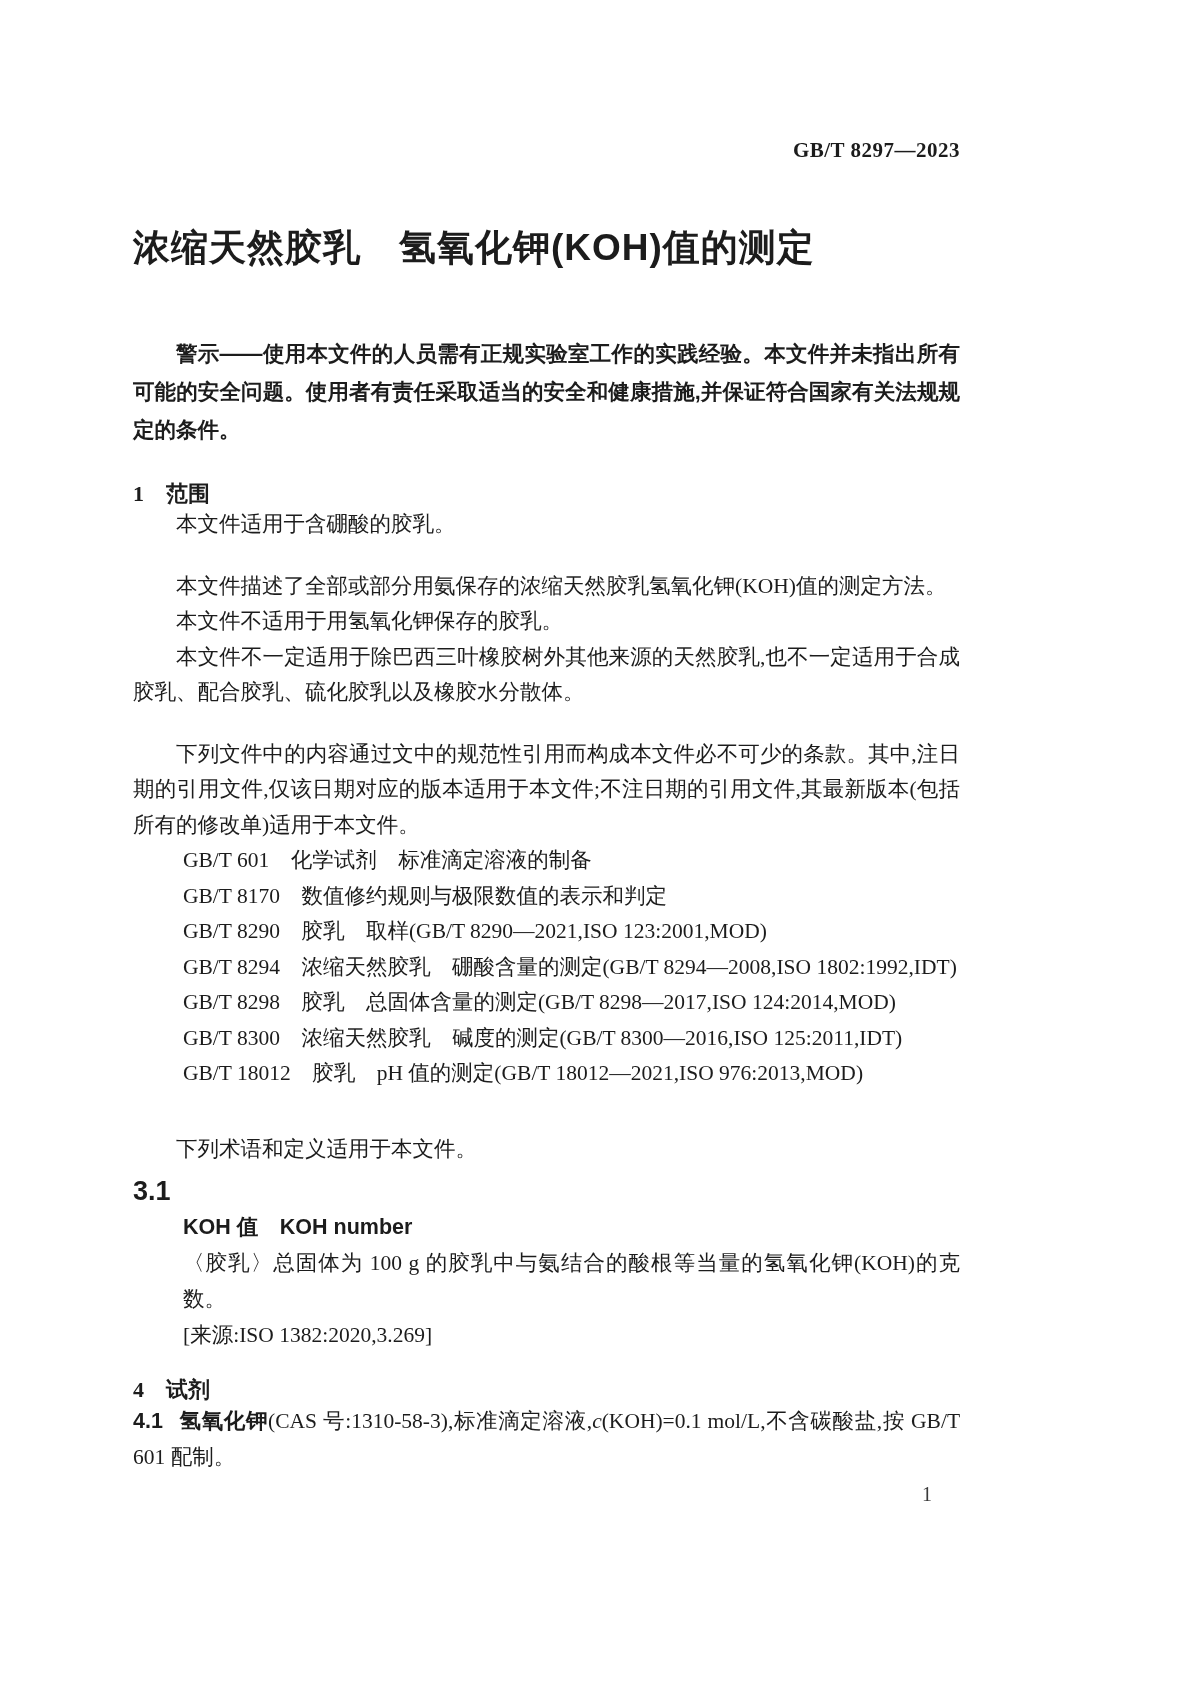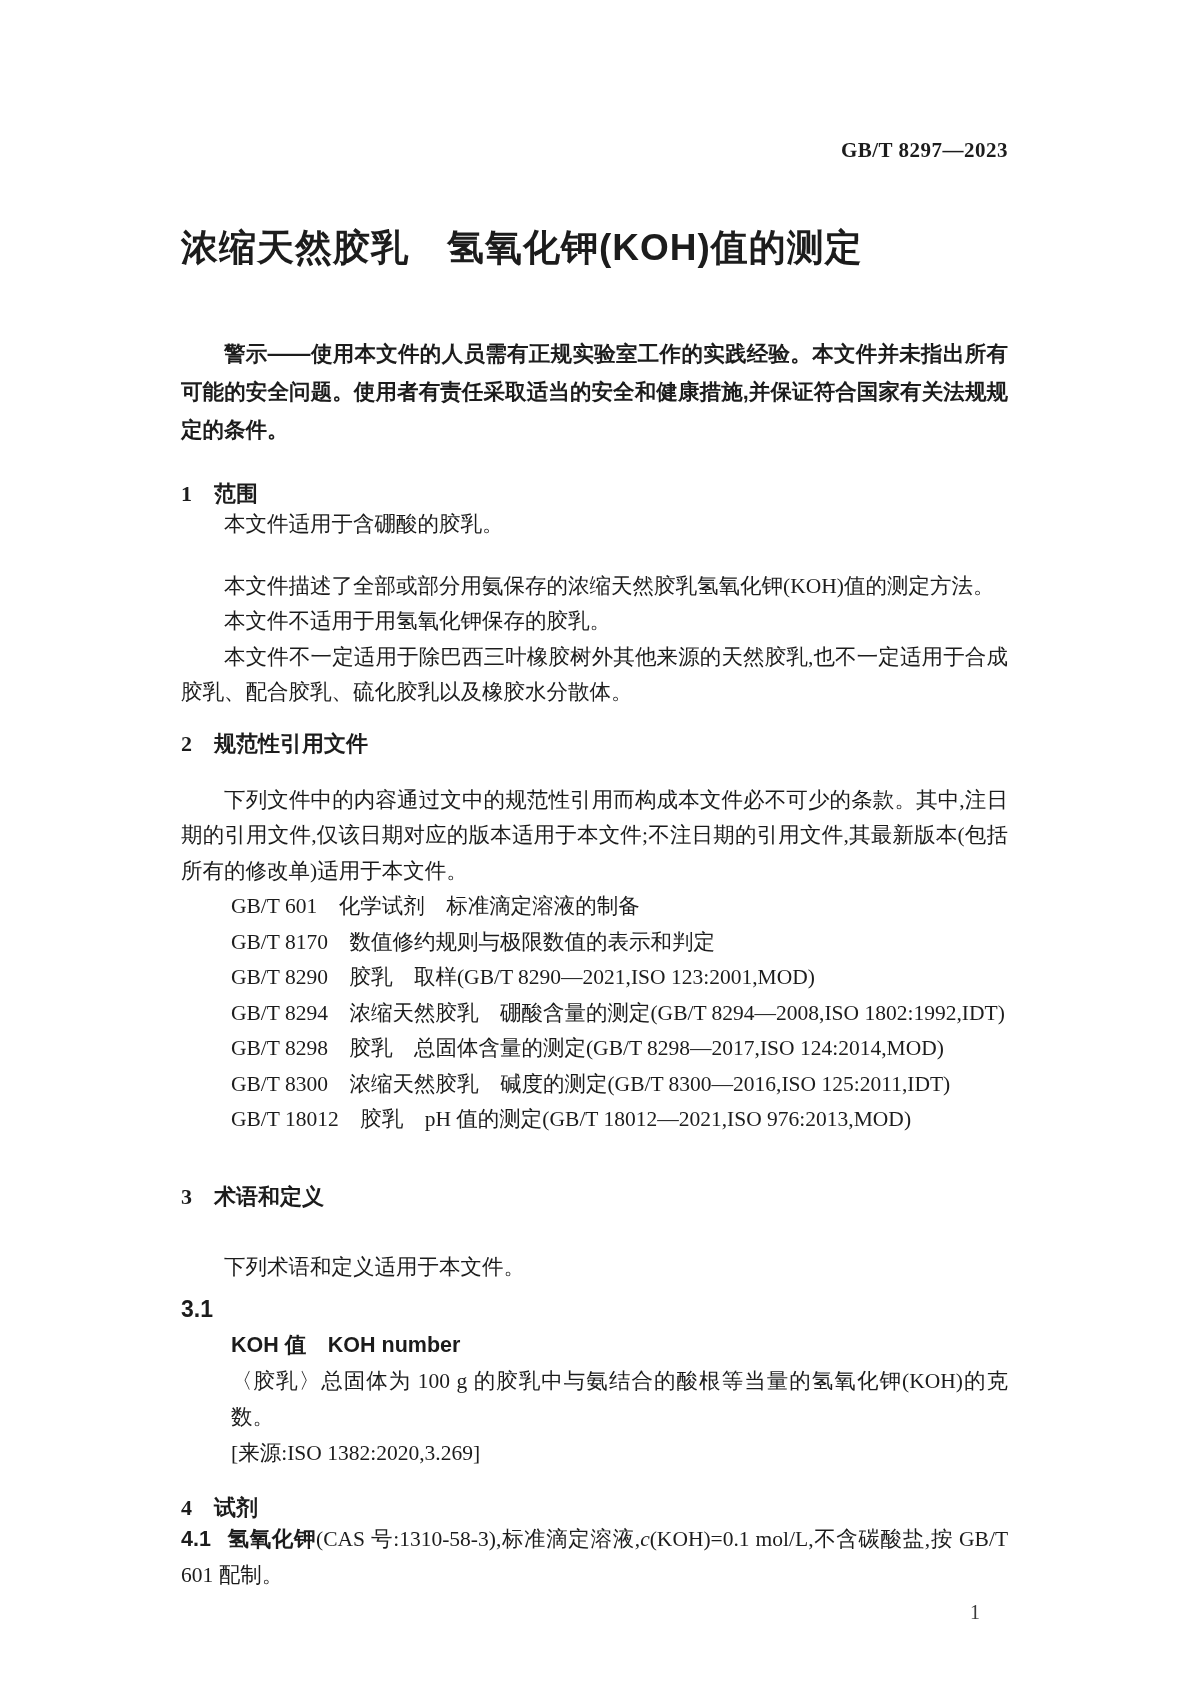--- a/index.html
+++ b/index.html
@@ -10,21 +10,20 @@
   .page {
     position: relative;
     width: 1088px;
     height: 1685px;
     box-sizing: border-box;
     background: #ffffff;
     color: #1c1c1c;
     padding: 138px 128px 0 133px;
     overflow: hidden;
     font-family: "Liberation Serif", "DejaVu Serif", serif;
-    margin-left: 48px;
   }
   .std-code {
     text-align: right;
     font-family: "Liberation Serif", "DejaVu Serif", serif;
     font-weight: 700;
     font-size: 21px;
     letter-spacing: 0.5px;
   }
   .doc-title {
     margin-top: 60px;
@@ -65,21 +64,21 @@
     padding-left: 50px;
     font-size: 21.5px;
     line-height: 35.5px;
     white-space: nowrap;
   }
   .terms-intro { margin-top: 40px; }
   .clause-num-line {
     margin-top: 6px;
     font-family: "Liberation Sans", "DejaVu Sans", sans-serif;
     font-weight: 700;
-    font-size: 23px;
+    font-size: 27px;
     line-height: 36px;
   }
   .term-line {
     padding-left: 50px;
     font-size: 21.5px;
     line-height: 36px;
   }
   .term-name {
     font-family: "Liberation Sans", "DejaVu Sans", sans-serif;
     font-weight: 700;
@@ -119,39 +118,33 @@
   <div class="sec-heading h-scope">
     <span class="sec-num">1</span><span>范围</span>
   </div>
   <div class="body-text">
     <p class="para">本文件适用于含硼酸的胶乳。</p>
     <p class="para first-para">本文件描述了全部或部分用氨保存的浓缩天然胶乳氢氧化钾(KOH)值的测定方法。</p>
     <p class="para">本文件不适用于用氢氧化钾保存的胶乳。</p>
     <p class="para">本文件不一定适用于除巴西三叶橡胶树外其他来源的天然胶乳,也不一定适用于合成胶乳、配合胶乳、硫化胶乳以及橡胶水分散体。</p>
   </div>
 
-  <div class="sec-heading h-normrefs">
-    <span class="sec-num">2</span><span>规范性引用文件</span>
-  </div>
   <div class="body-text">
     <p class="para first-para">下列文件中的内容通过文中的规范性引用而构成本文件必不可少的条款。其中,注日期的引用文件,仅该日期对应的版本适用于本文件;不注日期的引用文件,其最新版本(包括所有的修改单)适用于本文件。</p>
     <div class="refs">
       <div class="ref-item">GB/T 601　化学试剂　标准滴定溶液的制备</div>
       <div class="ref-item">GB/T 8170　数值修约规则与极限数值的表示和判定</div>
       <div class="ref-item">GB/T 8290　胶乳　取样(GB/T 8290—2021,ISO 123:2001,MOD)</div>
       <div class="ref-item">GB/T 8294　浓缩天然胶乳　硼酸含量的测定(GB/T 8294—2008,ISO 1802:1992,IDT)</div>
       <div class="ref-item">GB/T 8298　胶乳　总固体含量的测定(GB/T 8298—2017,ISO 124:2014,MOD)</div>
       <div class="ref-item">GB/T 8300　浓缩天然胶乳　碱度的测定(GB/T 8300—2016,ISO 125:2011,IDT)</div>
       <div class="ref-item">GB/T 18012　胶乳　pH 值的测定(GB/T 18012—2021,ISO 976:2013,MOD)</div>
     </div>
   </div>
 
-  <div class="sec-heading h-terms">
-    <span class="sec-num">3</span><span>术语和定义</span>
-  </div>
   <div class="body-text">
     <p class="para first-para terms-intro">下列术语和定义适用于本文件。</p>
     <div class="clause-num-line">3.1</div>
     <div class="term-line term-name">KOH 值　KOH number</div>
     <div class="term-line">〈胶乳〉总固体为 100 g 的胶乳中与氨结合的酸根等当量的氢氧化钾(KOH)的克数。</div>
     <div class="term-line">[来源:ISO 1382:2020,3.269]</div>
   </div>
 
   <div class="sec-heading h-reagents">
     <span class="sec-num">4</span><span>试剂</span>

